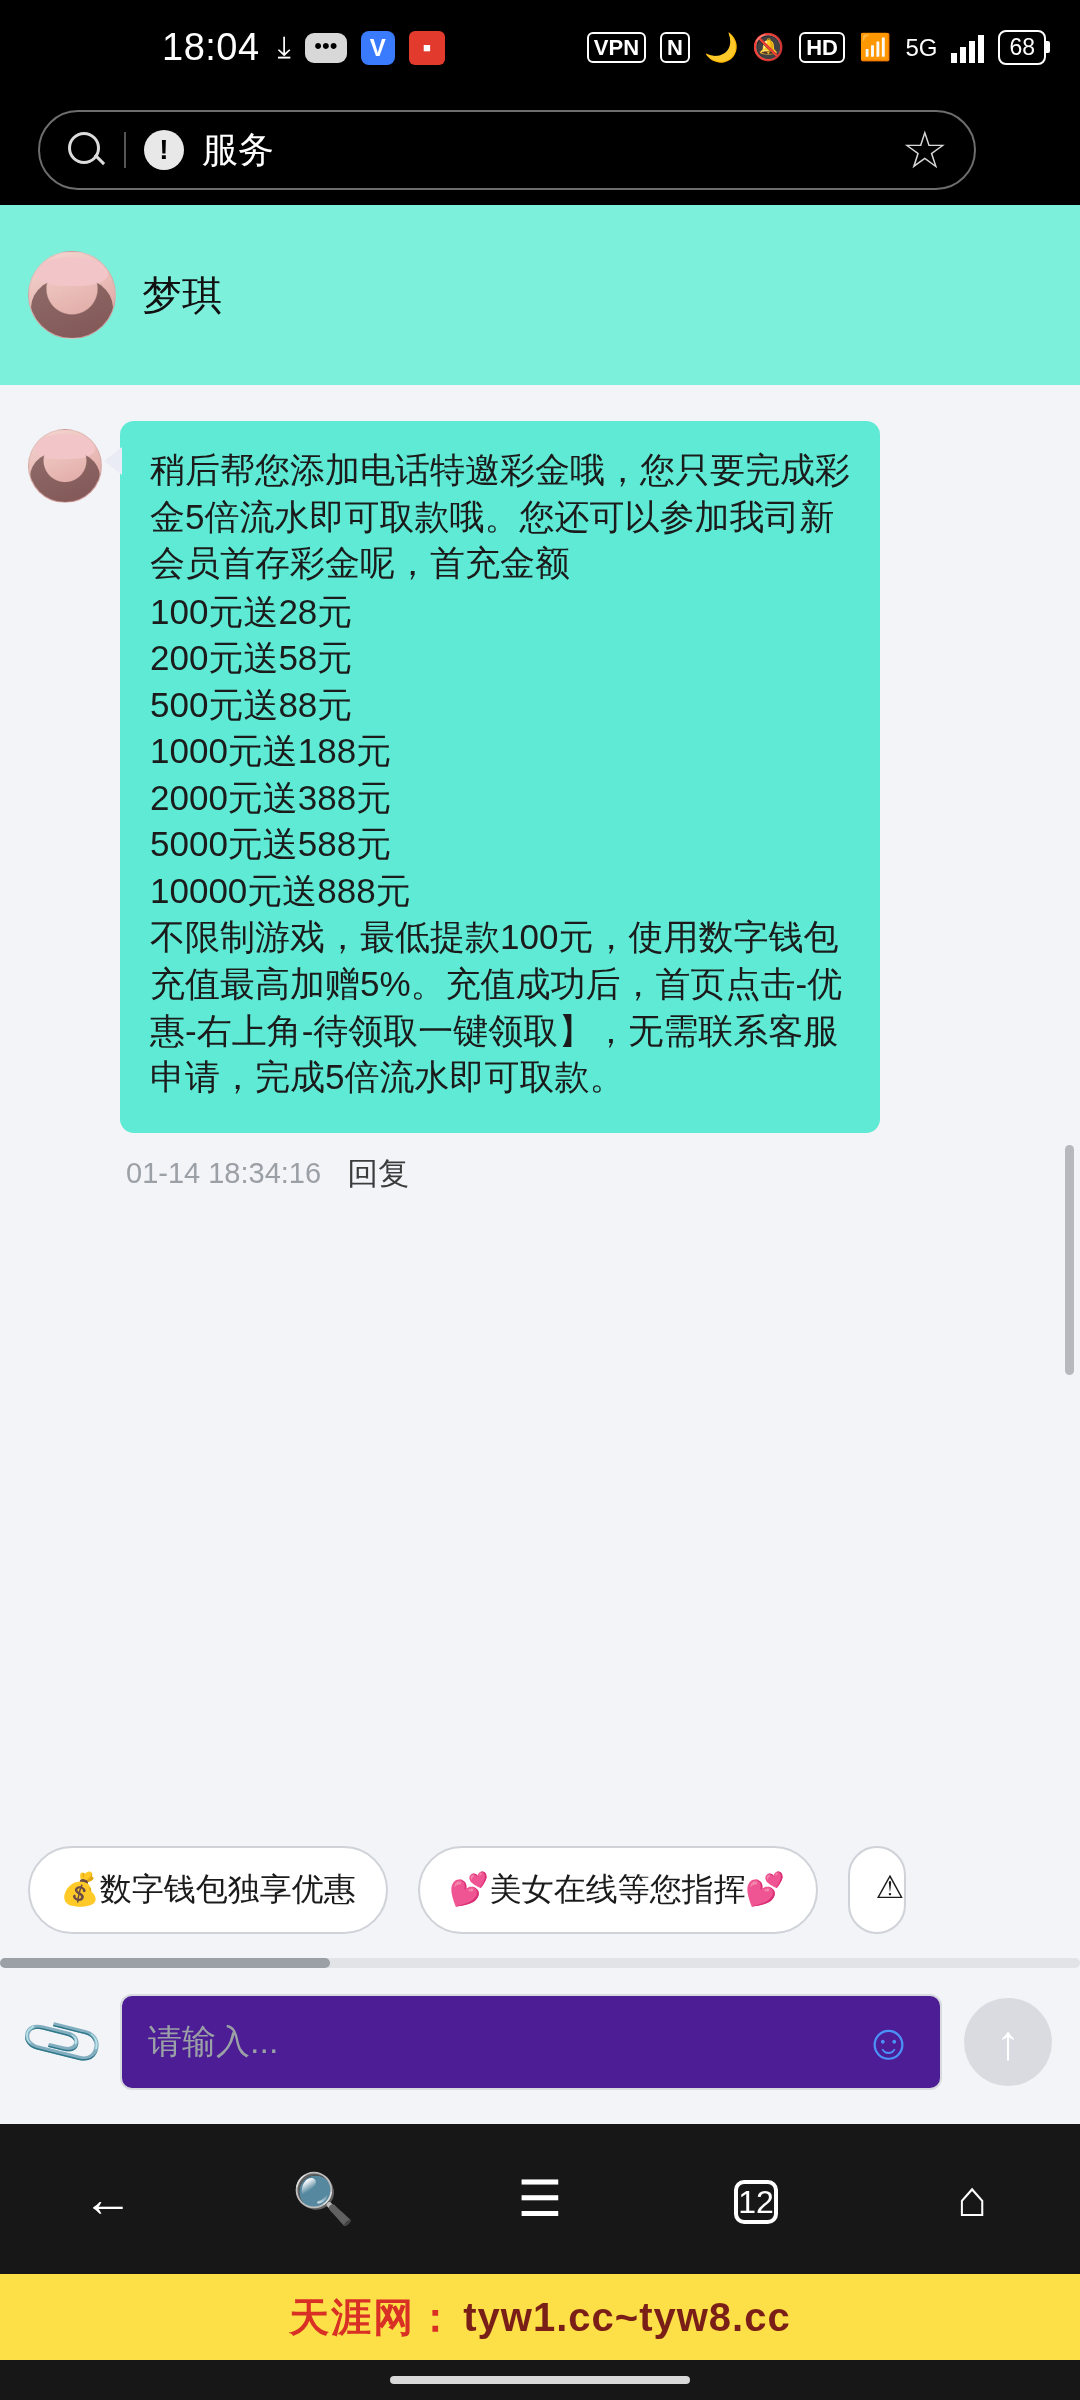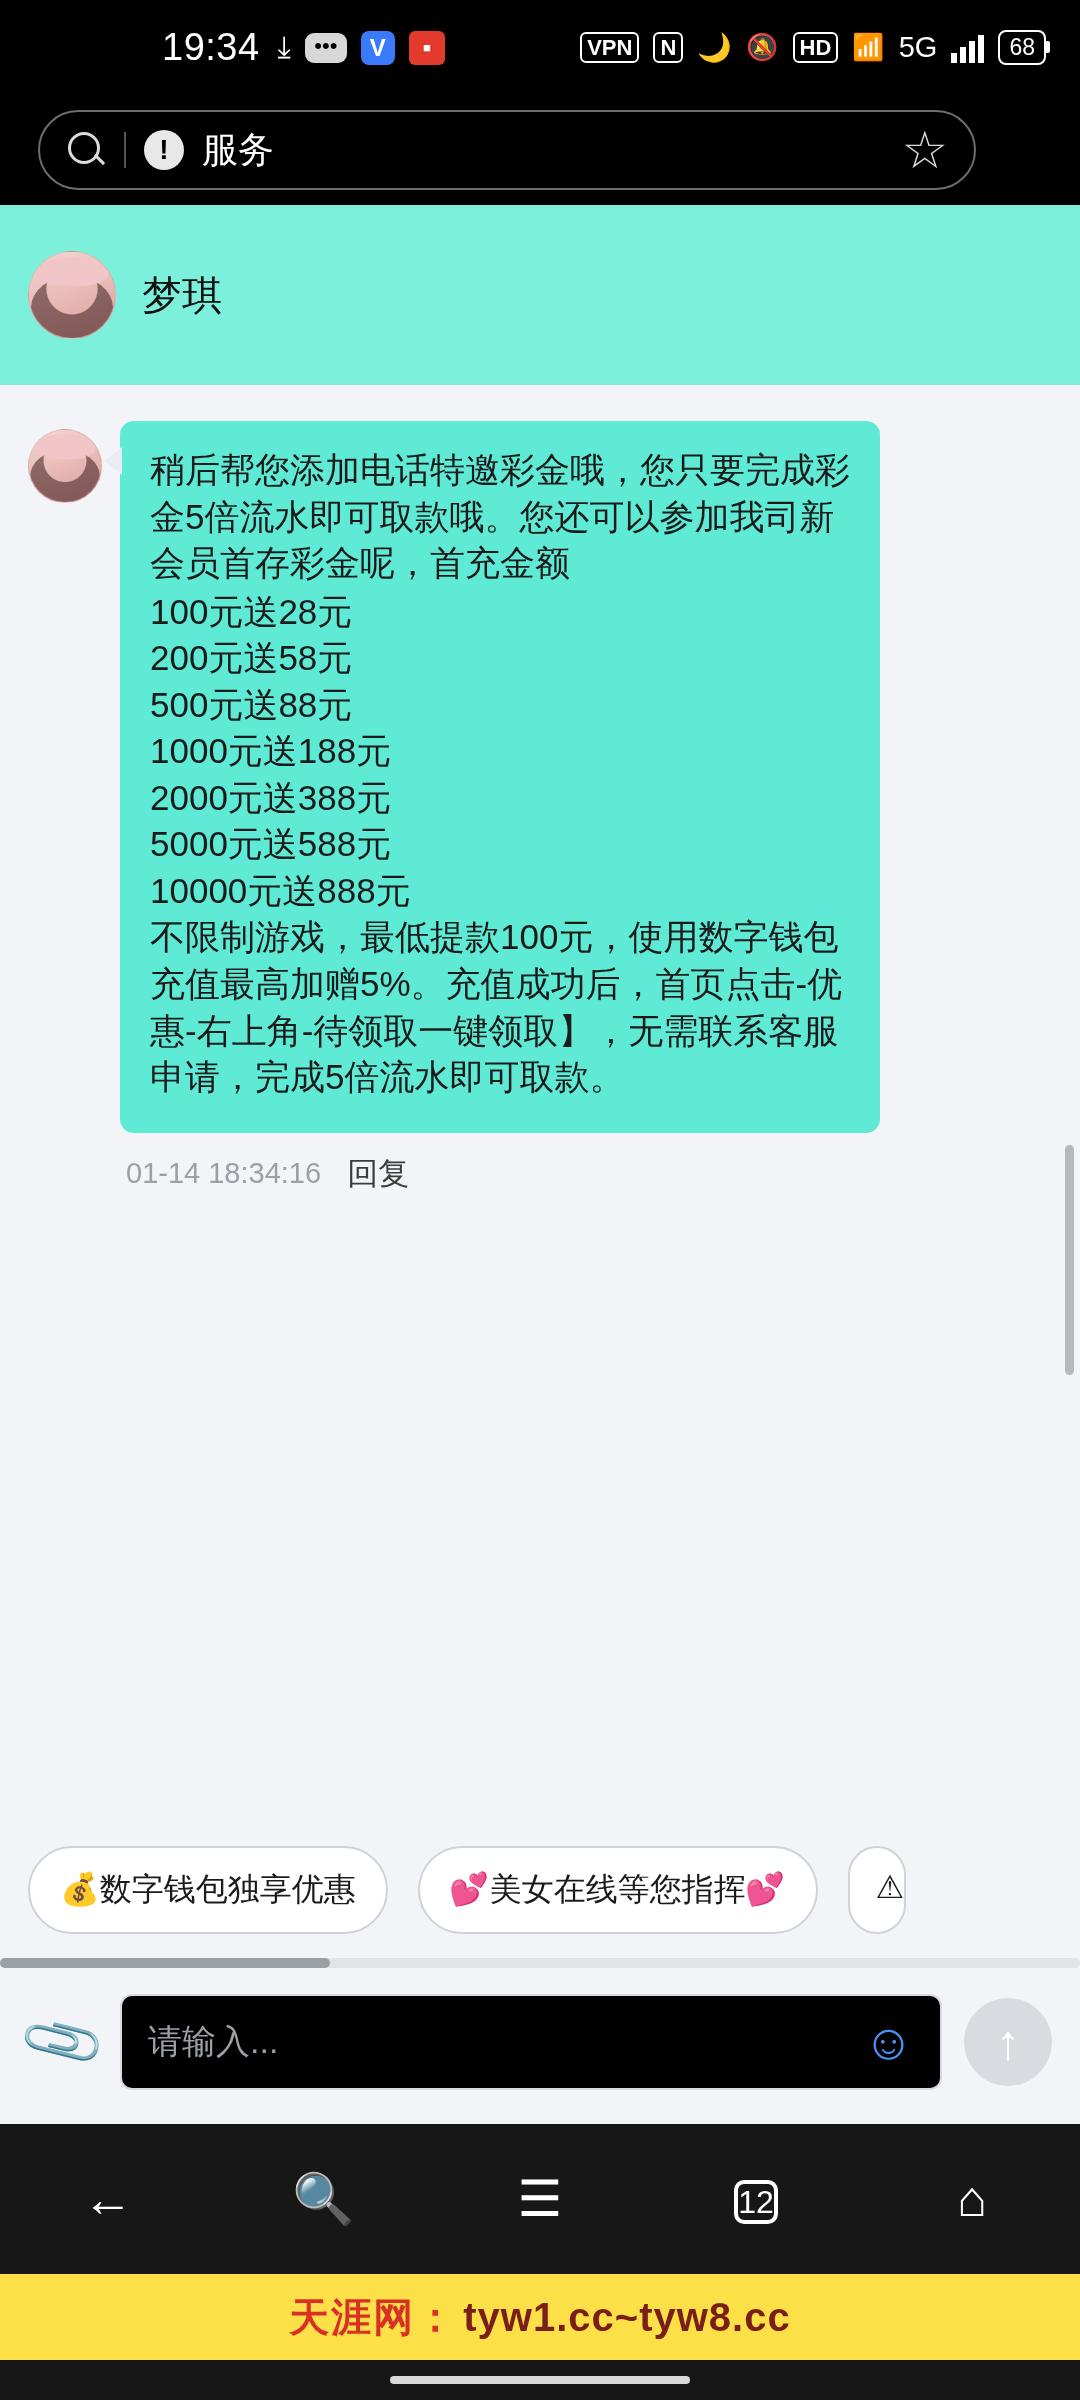--- a/index.html
+++ b/index.html
@@ -158,21 +158,21 @@
   }
   .chips-track { height: 10px; background: #e2e3e7; width: 100%; border-radius: 6px; position: relative;}
 
   
   .inputbar {
     flex: 0 0 auto; background: #f3f4f8; display: flex; align-items: center;
     gap: 22px; padding: 26px 28px 34px 28px;
   }
   .clip-icon { font-size: 56px; color: #2b2b2b; transform: rotate(-35deg); width: 70px; text-align:center;}
   .textfield {
-    flex: 1; height: 96px; background: #000000; border: 2px solid #d7dade; border-radius: 12px;
+    flex: 1; height: 96px; background: #4c1d95; border: 2px solid #d7dade; border-radius: 12px;
     display: flex; align-items: center; padding: 0 26px; gap: 16px;
   }
   .textfield .ph { color: #9aa0a6; font-size: 34px; flex: 1; }
   .emoji { font-size: 50px; color: #4b91f7; }
   .send-btn {
     width: 88px; height: 88px; border-radius: 50%; background: #d9dbe0;
     display: flex; align-items: center; justify-content: center;
     color: #fff; font-size: 48px;
   }
 
@@ -194,35 +194,35 @@
   .wm-dark { color: #7a1f18; font-size: 40px; font-weight: bold; letter-spacing: 1px; }
   .gesture-bar-wrap { flex: 0 0 auto; height: 40px; background: #171717; display:flex; align-items:center; justify-content:center;}
   .gesture-bar { width: 300px; height: 8px; border-radius: 6px; background: #d9d9d9; }
 </style>
 </head>
 <body>
 
 <div class="screen">
 
   <div class="statusbar">
-    <span class="sb-time">19:34</span>
+    <span class="sb-time">18:04</span>
     <span class="sb-left-icons">
       <span class="sb-ic ic-dl">⤓</span>
       <span class="ic-dots">•••</span>
       <span class="ic-v">V</span>
       <span class="ic-red">■</span>
     </span>
     <span class="sb-right">
       <span class="badge-box">VPN</span>
       <span class="badge-box">N</span>
       <span class="sb-ic ic-moon">🌙</span>
       <span class="sb-ic ic-txt">🔕</span>
       <span class="badge-box">HD</span>
       <span class="sb-ic ic-txt">📶</span>
-      <span class="sb-ic" style="font-size:29px">5G</span>
+      <span class="sb-ic" style="font-size:24px">5G</span>
       <span class="sig">
           <i></i>
           <i></i>
           <i></i>
           <i></i>
         </span>
       <span class="battery">68</span>
     </span>
   </div>
 

